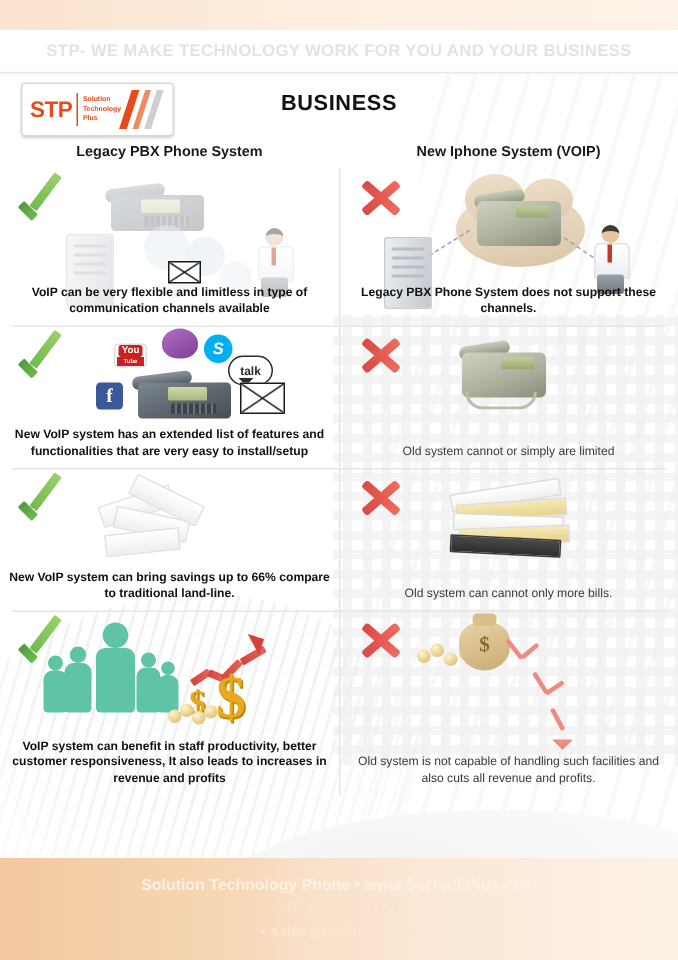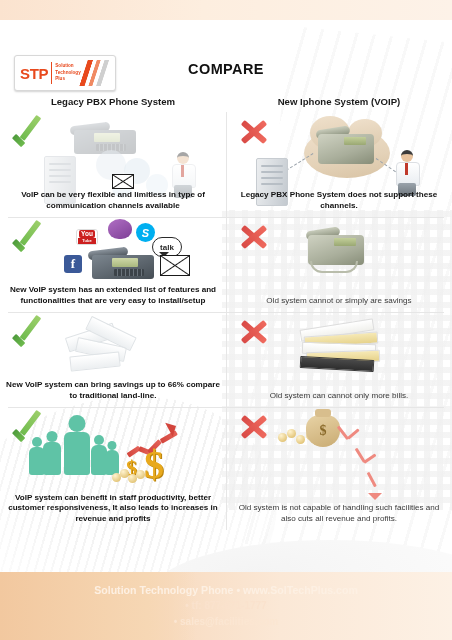--- a/index.html
+++ b/index.html
@@ -346,33 +346,36 @@
 
 <div class="page">
 
   <div class="sw3"></div>
   <div class="sw2"></div>
   <div class="sw1"></div>
   <div class="footer-curve"></div>
 
   <div class="band-top"></div>
 
+  <div class="header-strip">
+    <div class="htxt">STP- WE MAKE TECHNOLOGY WORK FOR YOU AND YOUR BUSINESS</div>
+  </div>
 
   <div class="titlezone">
     <div class="logo">
       <div class="stp">STP</div>
       <div class="bar"></div>
       <div class="lwords">
         <span>Solution</span>
         <span>Technology</span>
         <span>Plus</span>
       </div>
       <div class="swoosh"></div>
     </div>
-    <div class="compare">COMPARE</div>
+    <div class="compare">BUSINESS</div>
   </div>
 
   <div class="colheads">
     <div>Legacy PBX Phone System</div>
     <div>New Iphone System (VOIP)</div>
   </div>
 
   <div class="grid">
     <div class="vdiv"></div>
     <div class="hdiv h1"></div>
@@ -482,21 +485,21 @@
               <div class="scr"></div>
               <div class="cord"></div>
           </div>
         </div>
         <div class="mark">
           <div class="xmark">
               <i class="a"></i>
               <i class="b"></i>
             </div>
         </div>
-        <div class="caption plain">Old system cannot or simply are savings</div>
+        <div class="caption plain">Old system cannot or simply are limited</div>
       </div>
     </div>
 
     <div class="row r3">
       <div class="cell">
         <div class="art">
           <div class="bills" style="left:66px;top:12px;">
             <i style="left:0;top:6px;transform:rotate(-18deg);"></i>
             <i style="left:10px;top:18px;transform:rotate(12deg);"></i>
             <i style="left:4px;top:30px;transform:rotate(-6deg);"></i>

